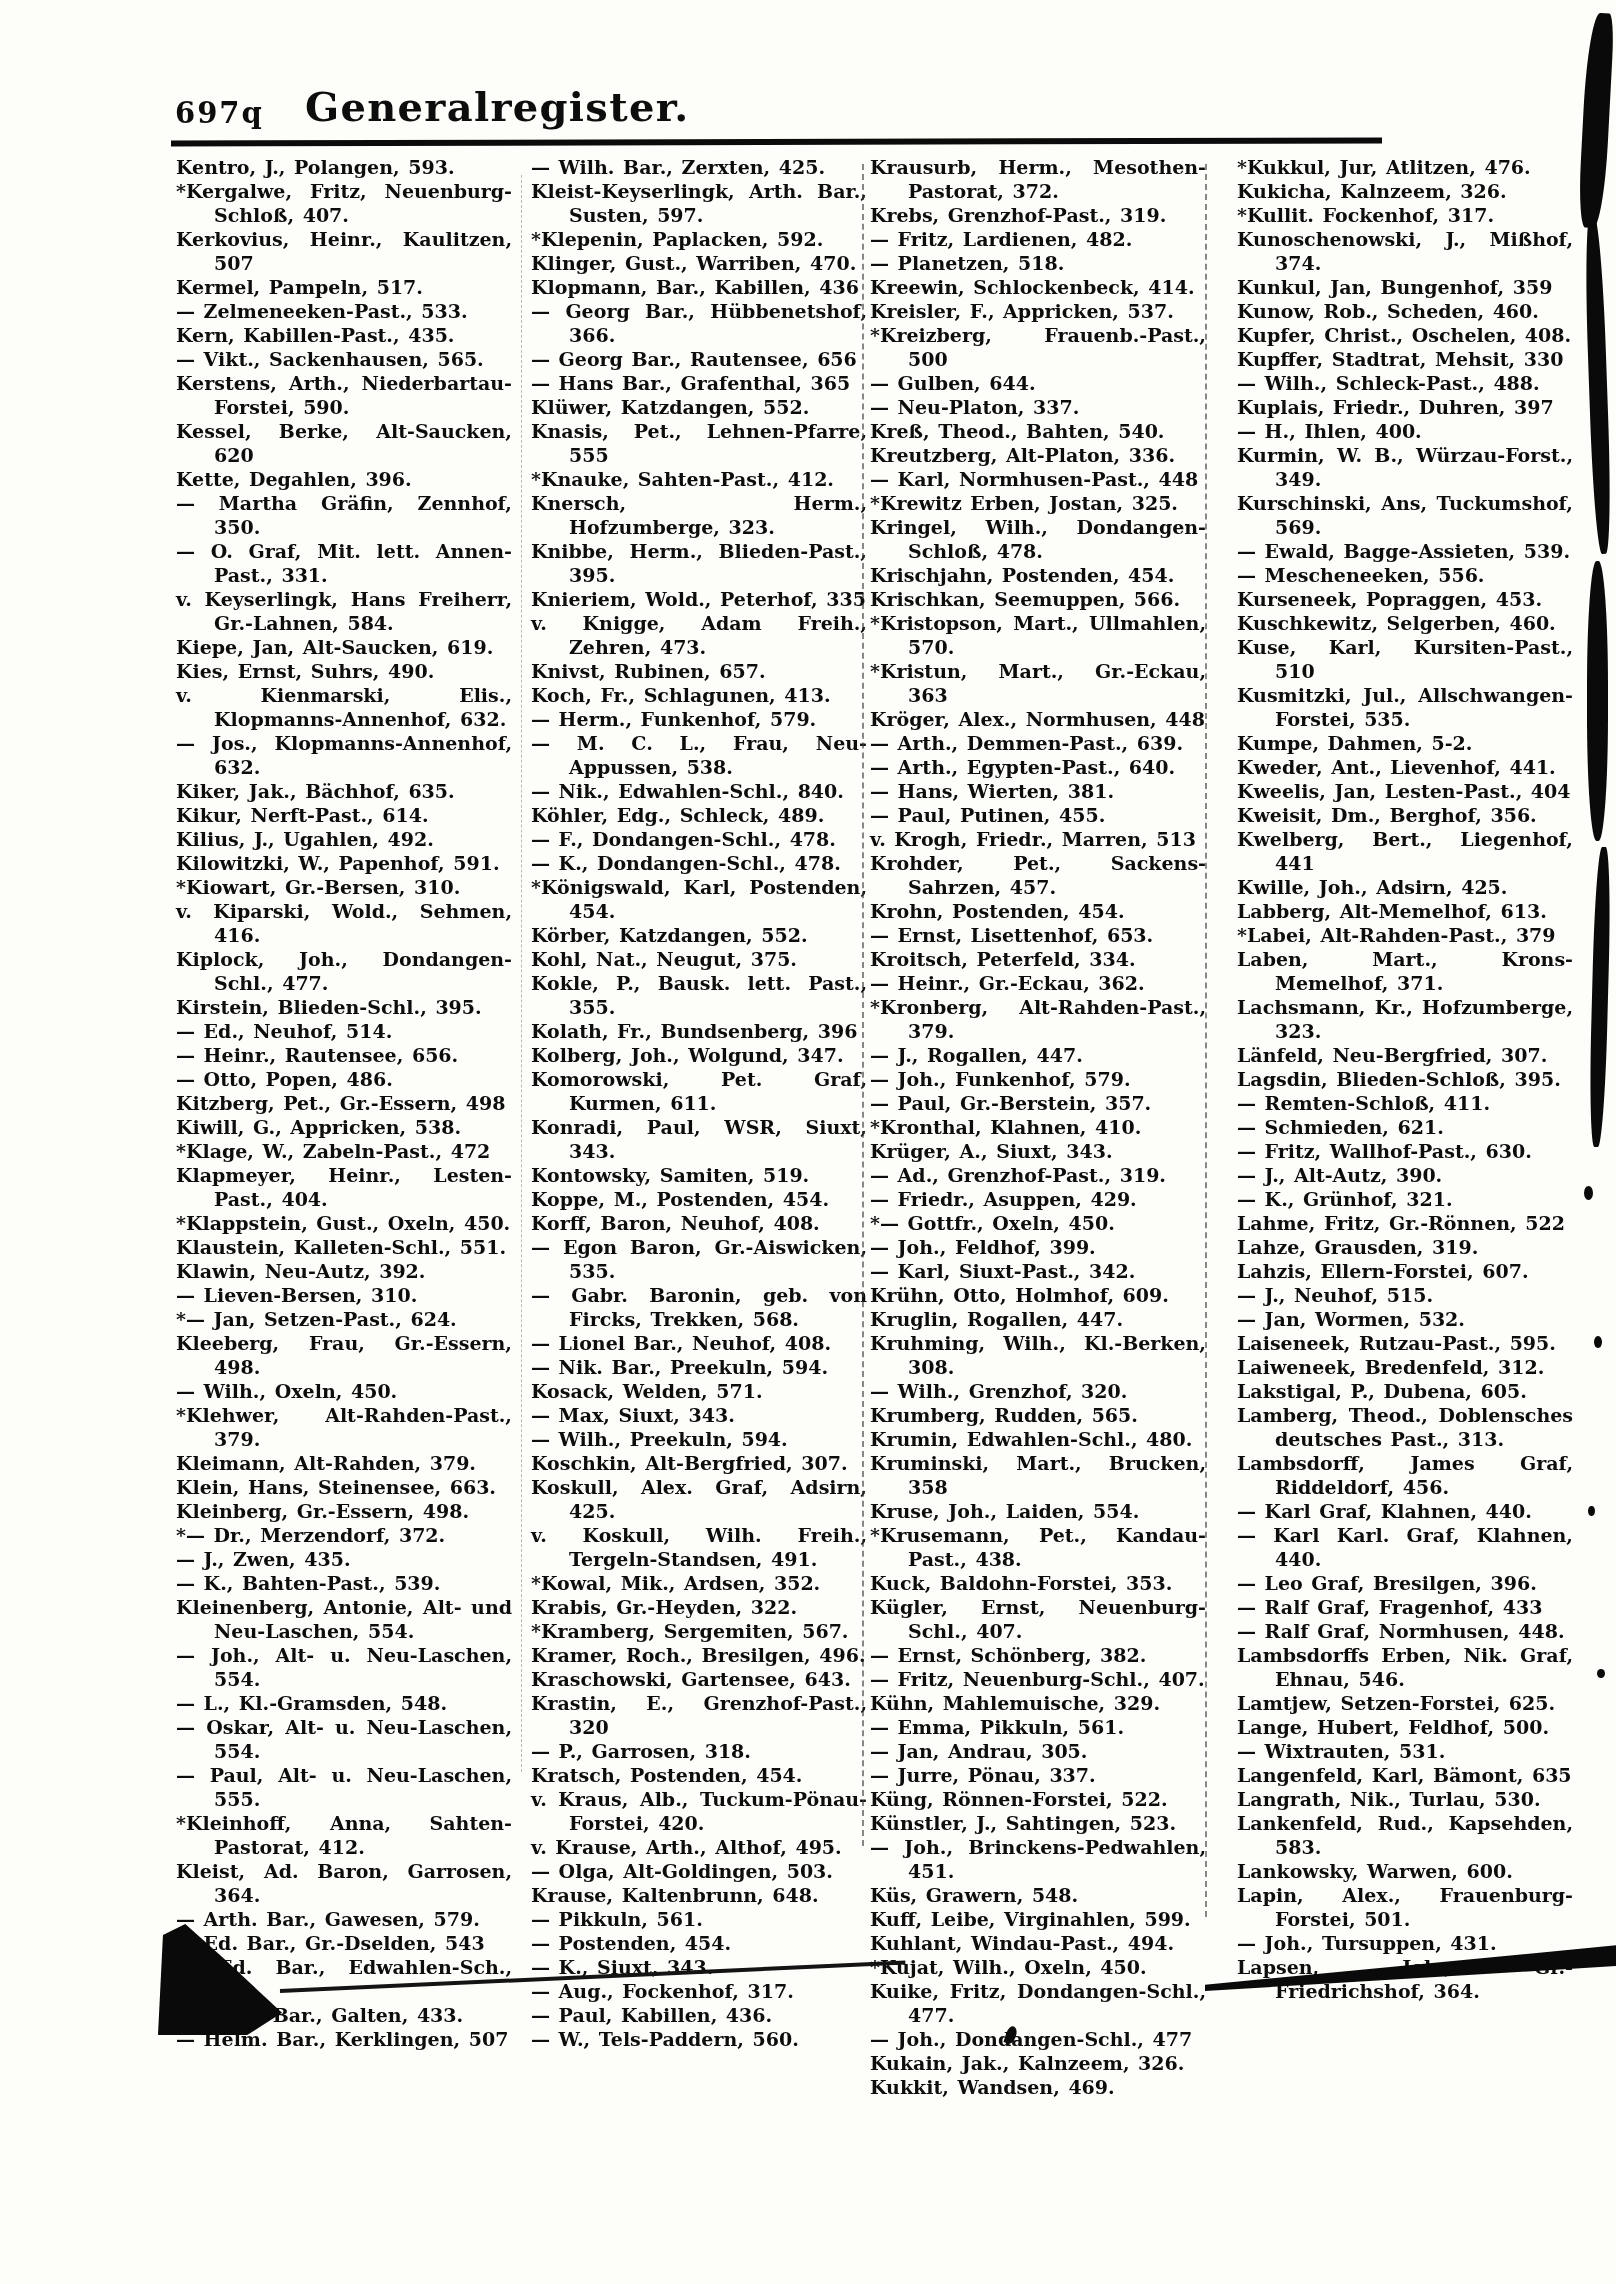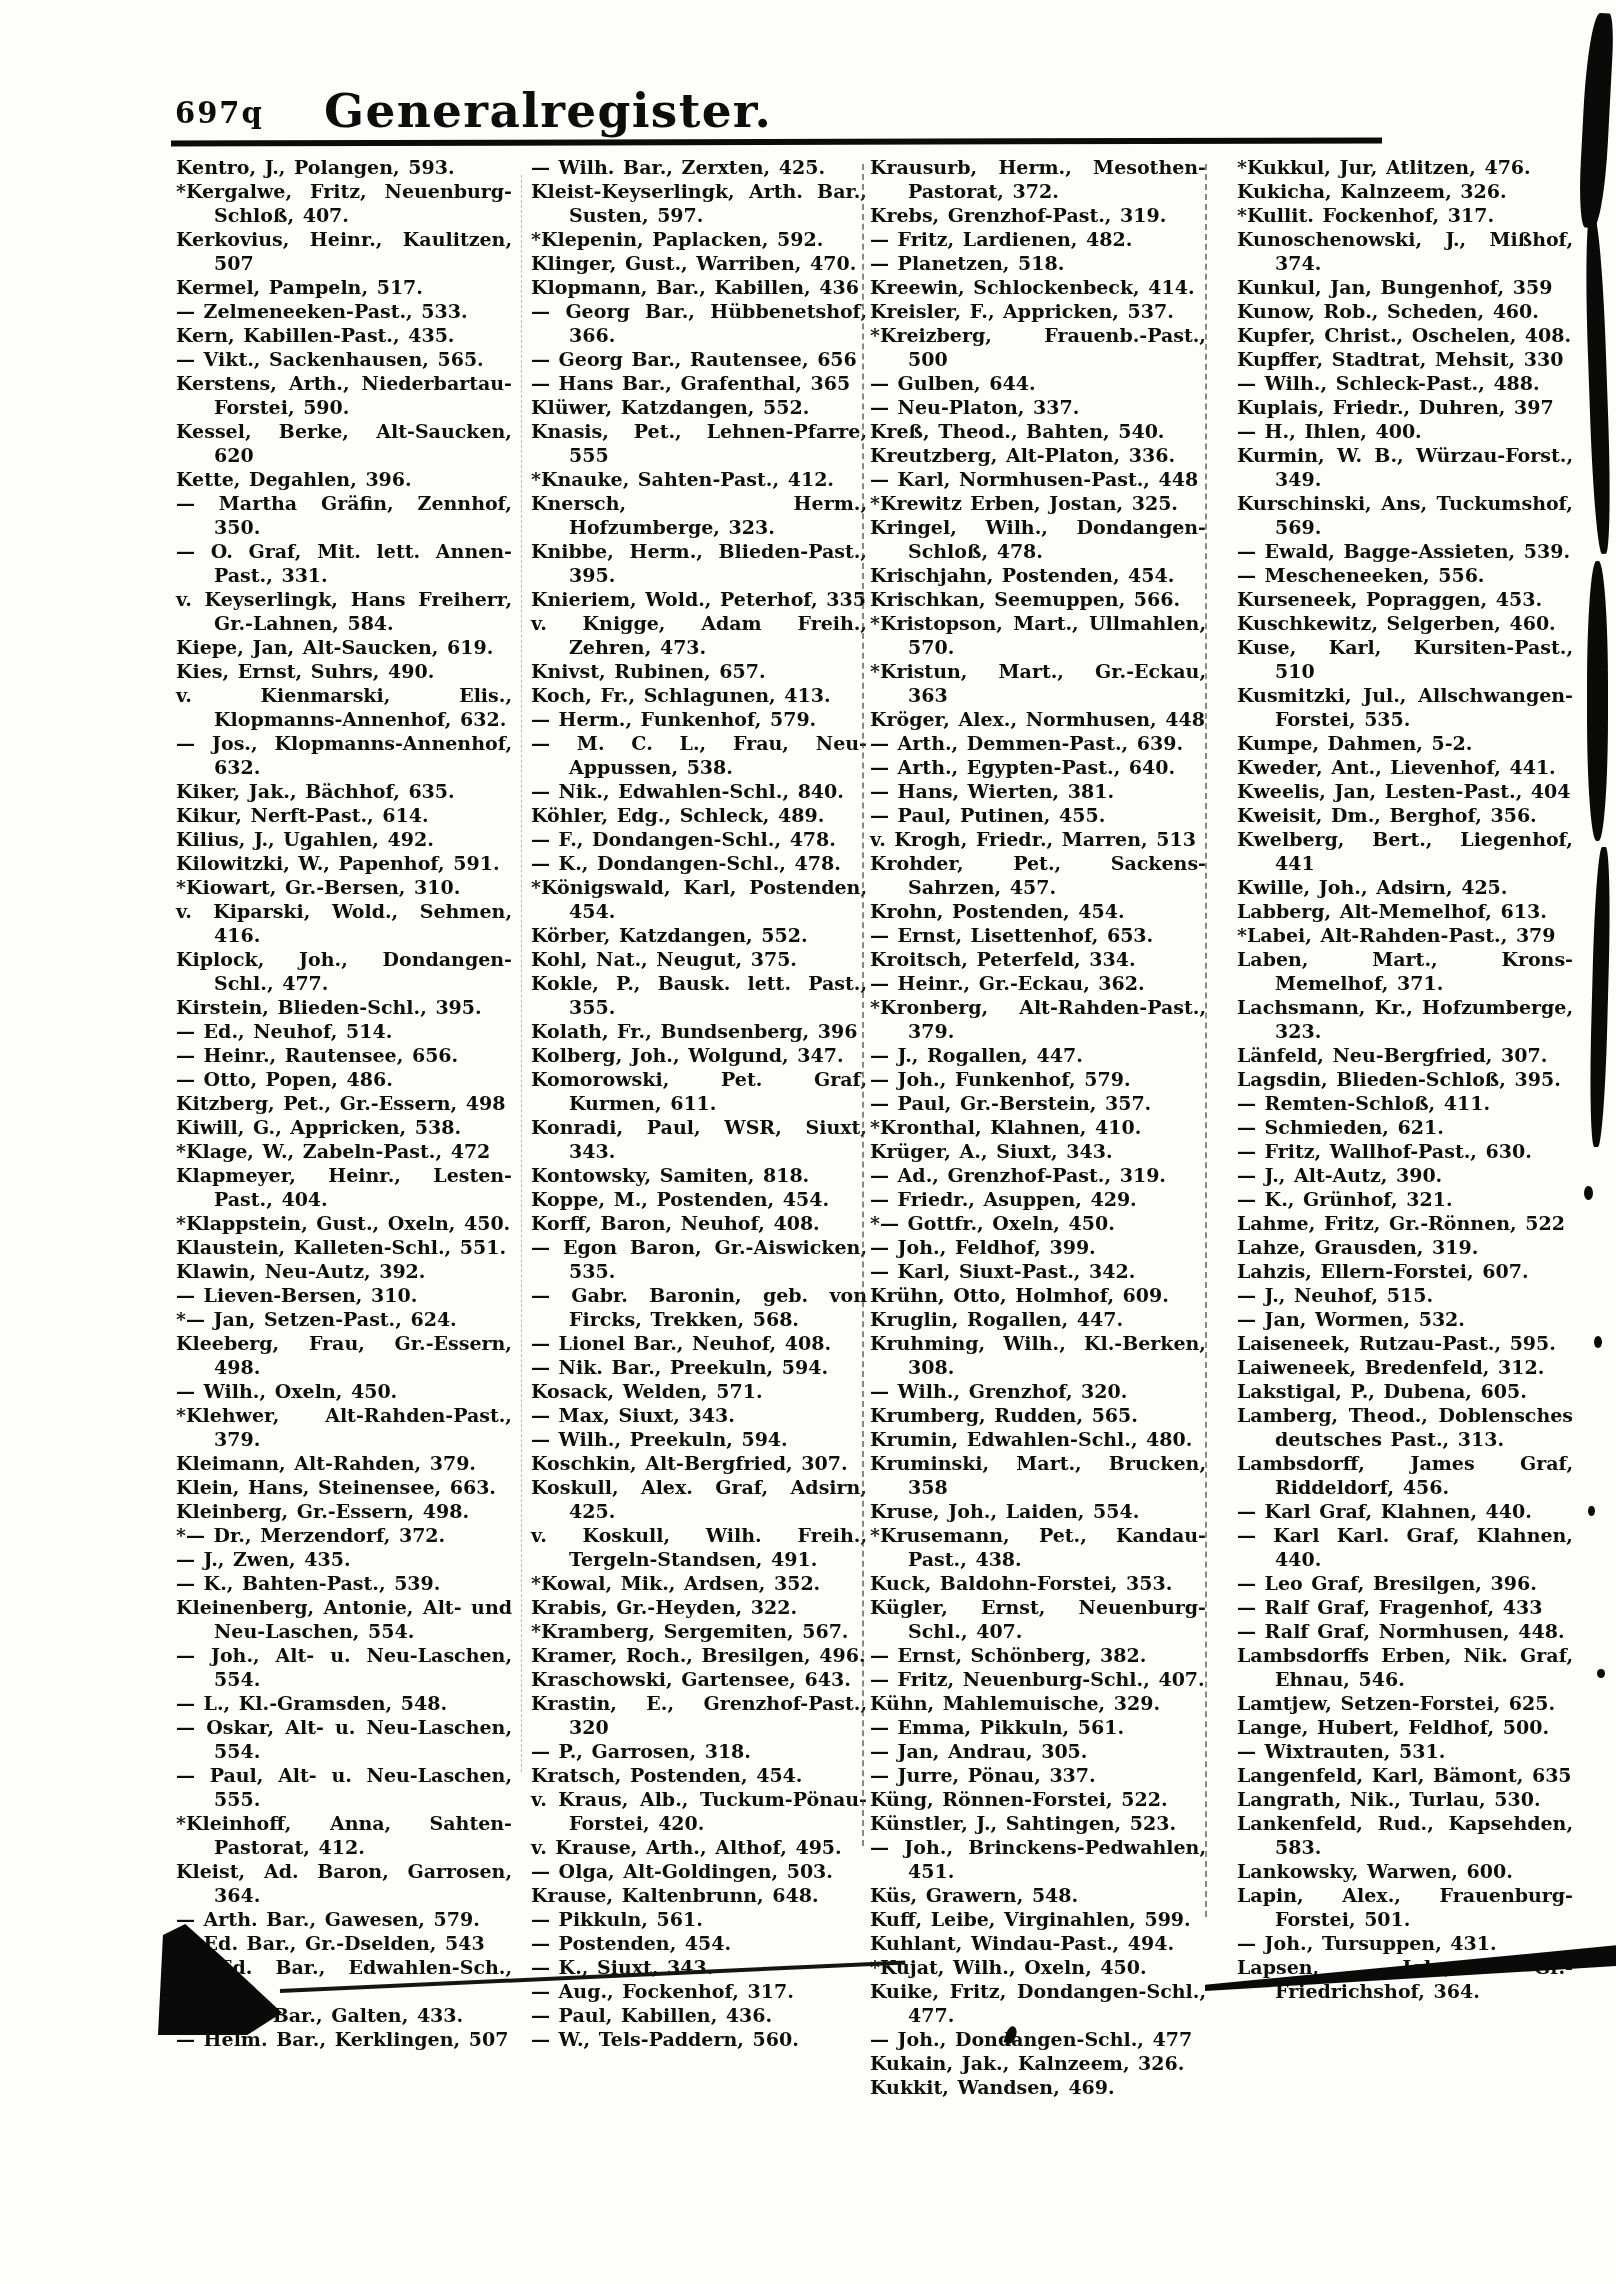--- a/index.html
+++ b/index.html
@@ -10,22 +10,22 @@
     font-family:"DejaVu Serif","Liberation Serif",serif;
     color:#0d0d0d;
     overflow:hidden;
     text-decoration:underline;
   }
   .pagenum{
     position:absolute;left:175px;top:96px;
     font-size:29px;font-weight:bold;letter-spacing:2px;
   }
   .title{
-    position:absolute;left:324px;top:83px;
-    font-size:47px;font-weight:bold;letter-spacing:1.3px;
+    position:absolute;left:305px;top:83px;
+    font-size:40px;font-weight:bold;letter-spacing:1.3px;
   }
   .rule{
     position:absolute;left:171px;top:139px;width:1211px;height:5.9px;
     background:#0b0b0b;transform:rotate(-0.15deg);
   }
   .col{
     position:absolute;top:155px;width:336px;
     font-size:19px;line-height:24px;font-weight:bold;
     text-align:justify;word-spacing:2px;
   }
@@ -155,21 +155,21 @@
       <div class="entry">— F., Dondangen-Schl., 478.</div>
       <div class="entry">— K., Dondangen-Schl., 478.</div>
       <div class="entry">*Königswald, Karl, Postenden, 454.</div>
       <div class="entry">Körber, Katzdangen, 552.</div>
       <div class="entry">Kohl, Nat., Neugut, 375.</div>
       <div class="entry">Kokle, P., Bausk. lett. Past., 355.</div>
       <div class="entry">Kolath, Fr., Bundsenberg, 396</div>
       <div class="entry">Kolberg, Joh., Wolgund, 347.</div>
       <div class="entry">Komorowski, Pet. Graf, Kurmen, 611.</div>
       <div class="entry">Konradi, Paul, WSR, Siuxt, 343.</div>
-      <div class="entry">Kontowsky, Samiten, 818.</div>
+      <div class="entry">Kontowsky, Samiten, 519.</div>
       <div class="entry">Koppe, M., Postenden, 454.</div>
       <div class="entry">Korff, Baron, Neuhof, 408.</div>
       <div class="entry">— Egon Baron, Gr.-Aiswicken, 535.</div>
       <div class="entry">— Gabr. Baronin, geb. von Fircks, Trekken, 568.</div>
       <div class="entry">— Lionel Bar., Neuhof, 408.</div>
       <div class="entry">— Nik. Bar., Preekuln, 594.</div>
       <div class="entry">Kosack, Welden, 571.</div>
       <div class="entry">— Max, Siuxt, 343.</div>
       <div class="entry">— Wilh., Preekuln, 594.</div>
       <div class="entry">Koschkin, Alt-Bergfried, 307.</div>

